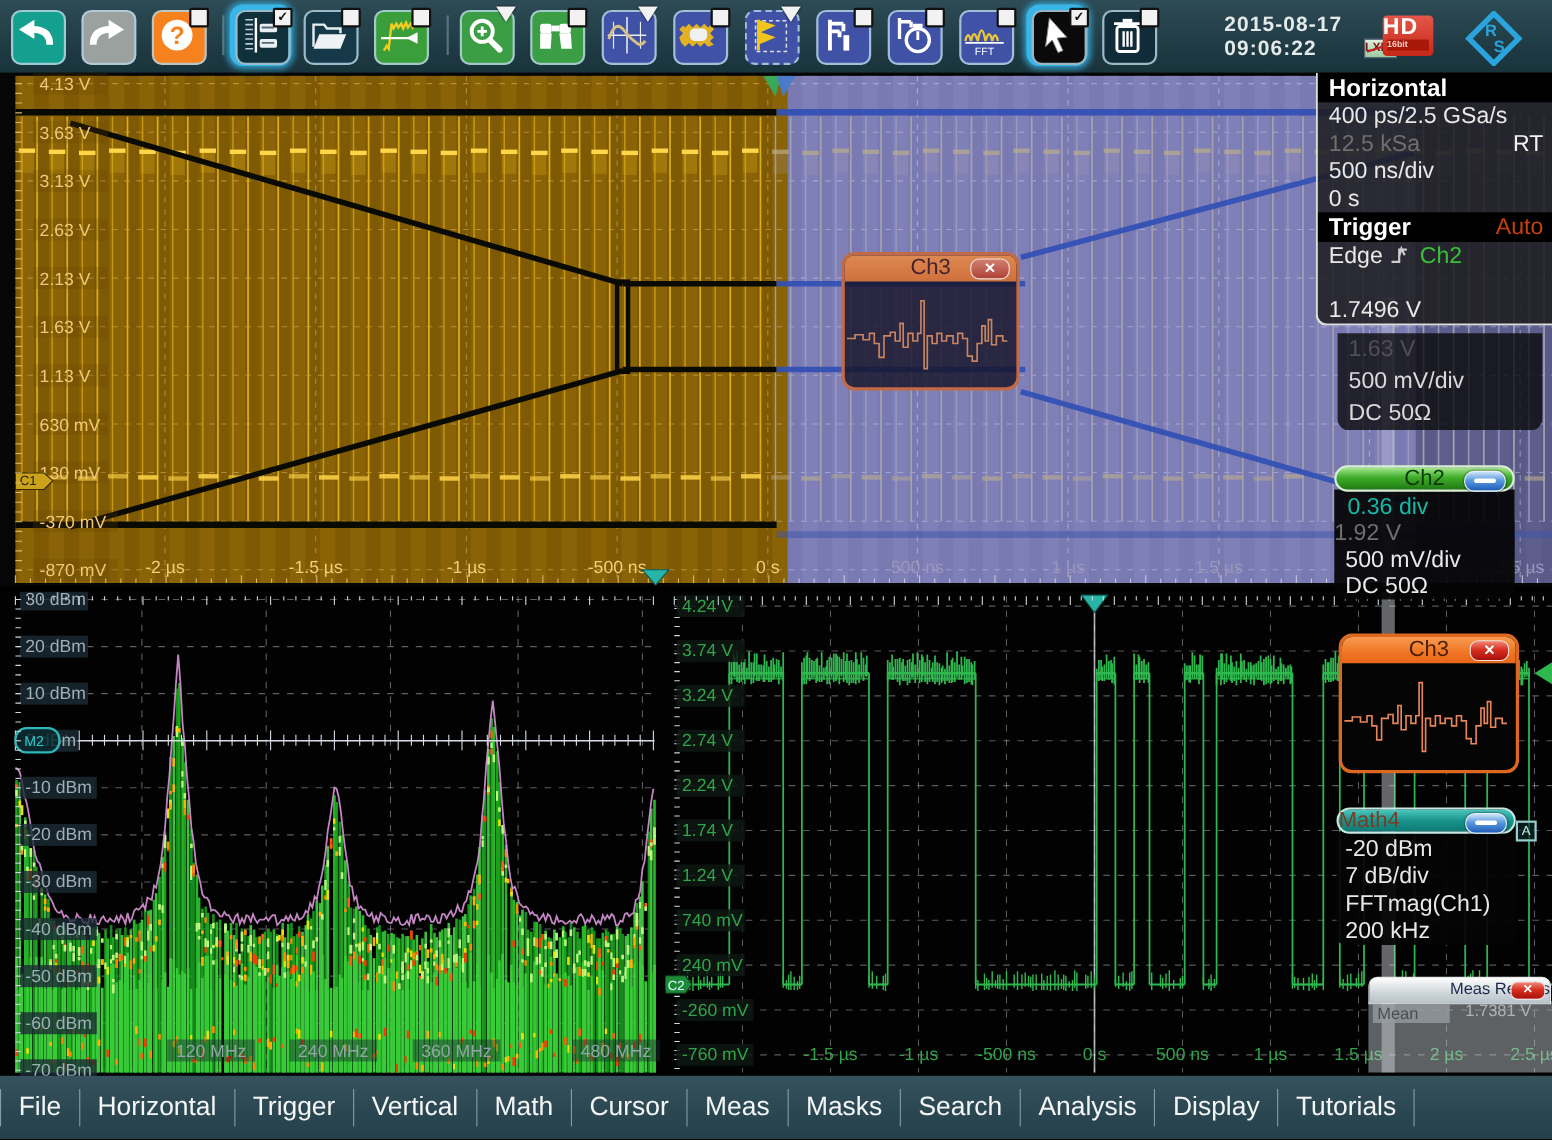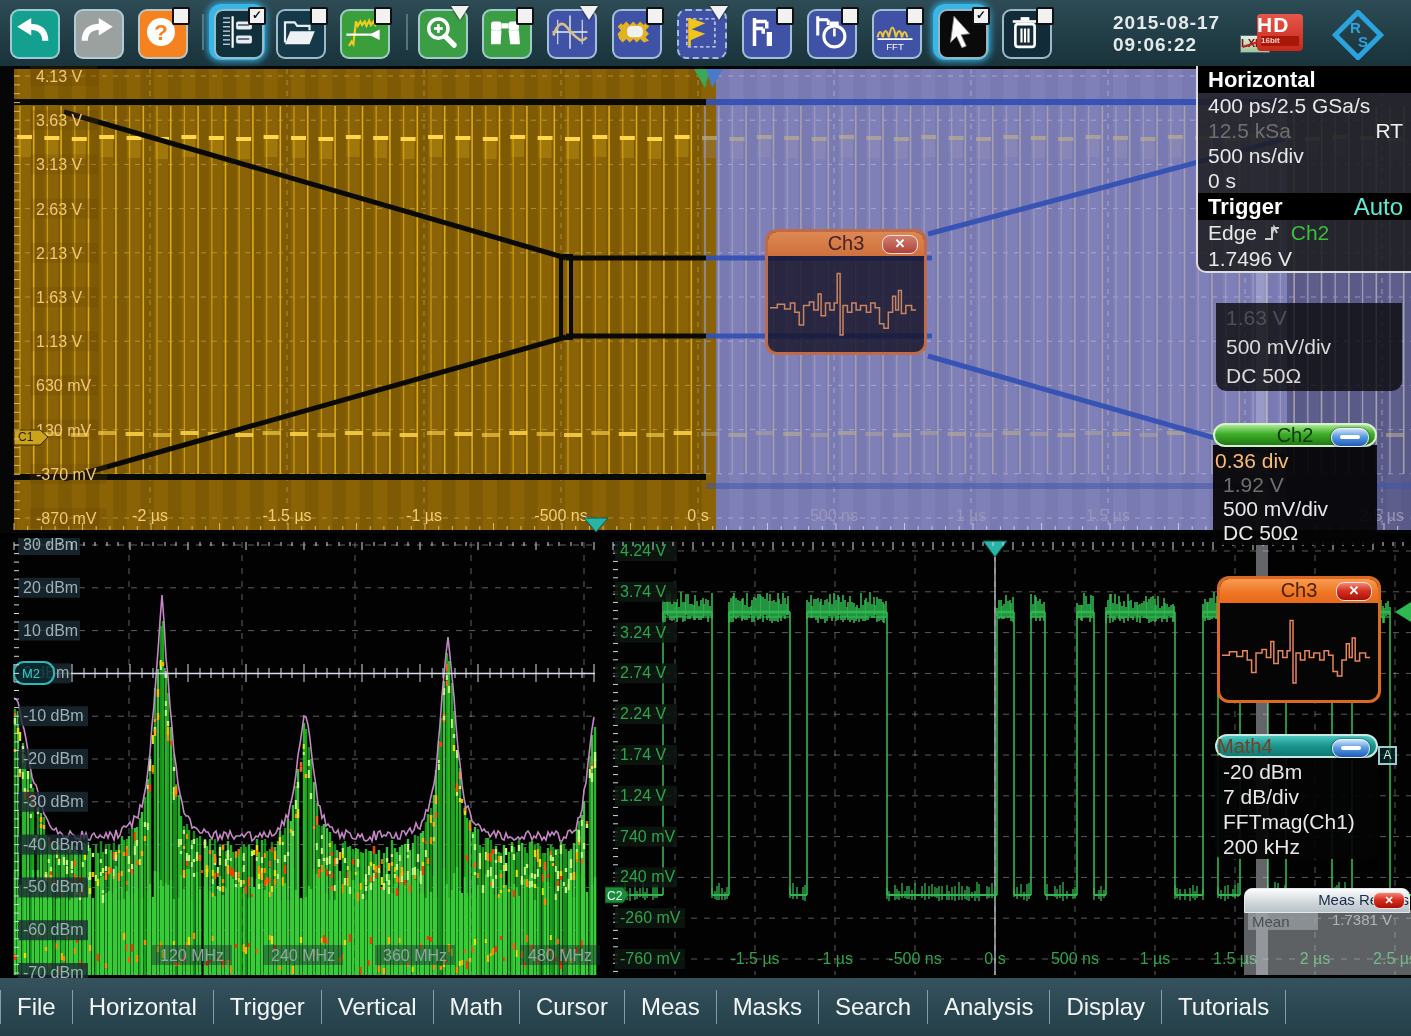--- a/index.html
+++ b/index.html
@@ -2497,45 +2497,45 @@
       <text x="30" y="37" font-family="Liberation Sans" font-weight="bold" font-size="15" fill="#2ba3dc">S</text>
     </svg>
 <div style="position:absolute;left:0;top:978px;width:1411px;height:58px;background:linear-gradient(#36525c,#2a4751 60%,#243f48);font:24px 'Liberation Sans';color:#f4f6f6;padding-top:12px;box-sizing:border-box"><div style="margin-left:0px;border-left:1px solid rgba(230,240,245,0.5);display:inline-block"><span style="padding:0 16px;border-right:1px solid rgba(230,240,245,0.5);display:inline-block;height:34px;line-height:34px">File</span><span style="padding:0 16px;border-right:1px solid rgba(230,240,245,0.5);display:inline-block;height:34px;line-height:34px">Horizontal</span><span style="padding:0 16px;border-right:1px solid rgba(230,240,245,0.5);display:inline-block;height:34px;line-height:34px">Trigger</span><span style="padding:0 16px;border-right:1px solid rgba(230,240,245,0.5);display:inline-block;height:34px;line-height:34px">Vertical</span><span style="padding:0 16px;border-right:1px solid rgba(230,240,245,0.5);display:inline-block;height:34px;line-height:34px">Math</span><span style="padding:0 16px;border-right:1px solid rgba(230,240,245,0.5);display:inline-block;height:34px;line-height:34px">Cursor</span><span style="padding:0 16px;border-right:1px solid rgba(230,240,245,0.5);display:inline-block;height:34px;line-height:34px">Meas</span><span style="padding:0 16px;border-right:1px solid rgba(230,240,245,0.5);display:inline-block;height:34px;line-height:34px">Masks</span><span style="padding:0 16px;border-right:1px solid rgba(230,240,245,0.5);display:inline-block;height:34px;line-height:34px">Search</span><span style="padding:0 16px;border-right:1px solid rgba(230,240,245,0.5);display:inline-block;height:34px;line-height:34px">Analysis</span><span style="padding:0 16px;border-right:1px solid rgba(230,240,245,0.5);display:inline-block;height:34px;line-height:34px">Display</span><span style="padding:0 16px;border-right:1px solid rgba(230,240,245,0.5);display:inline-block;height:34px;line-height:34px">Tutorials</span></div></div>
 
 <div style="position:absolute;left:1196px;top:66px;width:213px;border:2px solid #ddd;border-top:none;border-radius:0 0 0 10px;background:rgba(28,28,30,0.86);overflow:hidden">
   <div style="height:27px;background:#000;color:#fff;font:bold 22px/27px 'Liberation Sans';padding-left:10px">Horizontal</div>
   <div style="position:relative;height:25px;padding-left:10px;font:21px 'Liberation Sans';color:#e8e8e8;line-height:25px;">400 ps/2.5 GSa/s</div>
   <div style="position:relative;height:25px;font:21px 'Liberation Sans';line-height:25px"><span style="color:#6f6f6f;padding-left:10px">12.5 kSa</span><span style="position:absolute;right:8px;color:#f2f2f2">RT</span></div>
   <div style="position:relative;height:25px;padding-left:10px;font:21px 'Liberation Sans';color:#e8e8e8;line-height:25px;">500 ns/div</div>
   <div style="position:relative;height:25px;padding-left:10px;font:21px 'Liberation Sans';color:#e8e8e8;line-height:25px;">0 s</div>
-  <div style="position:relative;height:27px;background:#000;font:bold 22px/27px 'Liberation Sans';color:#fff;padding-left:10px">Trigger<span style="position:absolute;right:8px;color:#5eead4;font-weight:normal;font-size:24px">Auto</span></div>
+  <div style="position:relative;height:27px;background:#000;font:bold 22px/27px 'Liberation Sans';color:#fff;padding-left:10px">Trigger<span style="position:absolute;right:8px;color:#c2410c;font-weight:normal;font-size:21px">Auto</span></div>
   <div style="position:relative;height:26px;font:21px 'Liberation Sans';color:#e8e8e8;line-height:26px;padding-left:10px">Edge
     <svg width="22" height="20" viewBox="0 0 22 20" style="vertical-align:-3px">
           <path d="M2 16 h7 v-11 h7 M9 11 l2 -7 l3 6" fill="none" stroke="#ccc" stroke-width="2"></path>
         </svg>
     <span style="color:#3abf3a">Ch2</span></div>
-  <div style="position:relative;height:25px;padding-left:10px;font:21px 'Liberation Sans';color:#e8e8e8;line-height:25px;">1.7496 V</div>
+  <div style="position:relative;height:25px;padding-left:10px;font:21px 'Liberation Sans';color:#e8e8e8;line-height:25px;margin-top:23px;">1.7496 V</div>
 </div>
 
 <div style="position:absolute;left:1216px;top:303px;width:186px;height:88px;background:rgba(8,8,8,0.78);border-radius:0 0 10px 10px;overflow:hidden">
   <div style="height:29px;padding-left:10px;font:21px/29px 'Liberation Sans';color:#4f4f55">1.63 V</div>
   <div style="height:29px;padding-left:10px;font:21px/29px 'Liberation Sans';color:#dadada">500 mV/div</div>
   <div style="height:29px;padding-left:10px;font:21px/29px 'Liberation Sans';color:#dadada">DC 50Ω</div>
 </div>
 
 <div style="position:absolute;left:1213px;top:423px;width:164px;height:122px">
   <div style="position:relative;height:24px;border-radius:12px;background:linear-gradient(#a8e892,#3fae2a 45%,#1f7a12);border:2px solid #d8f0d0;box-sizing:border-box">
     <div style="text-align:center;font:20px/21px 'Liberation Sans';color:#0a3a05">Ch2</div>
         <div style="position:absolute;right:6px;top:3px;width:36px;height:17px;border-radius:9px;background:linear-gradient(#cfe4f8,#5a9ae0 45%,#1f5cb8);border:1px solid #e8f0f8;box-shadow:0 0 2px #012">
           <div style="margin:6px 8px;height:4px;background:#fff;border-radius:2px"></div>
         </div>
   </div>
   <div style="background:rgba(4,4,4,0.93);border-radius:0 0 8px 8px;margin-top:-2px;padding-top:4px">
-    <div style="height:24px;padding-left:2px;font:21px/24px 'Liberation Sans';color:#fdba74">0.36 div</div>
-    <div style="height:24px;padding-left:10px;font:21px/24px 'Liberation Sans';color:#6f6f6f">1.92 V</div>
+    <div style="height:24px;padding-left:12px;font:21px/24px 'Liberation Sans';color:#14b8a6">0.36 div</div>
+    <div style="height:24px;padding-left:0;font:21px/24px 'Liberation Sans';color:#6f6f6f">1.92 V</div>
     <div style="height:24px;padding-left:10px;font:21px/24px 'Liberation Sans';color:#e8e8e8">500 mV/div</div>
     <div style="height:24px;padding-left:10px;font:21px/24px 'Liberation Sans';color:#e8e8e8">DC 50Ω</div>
   </div>
 </div>
 
 <div style="position:absolute;left:765px;top:229px;width:156px;height:120px;border:3px solid #c06a48;border-radius:12px;background:rgba(22,20,40,0.82);overflow:hidden">
   <div style="position:relative;height:24px;background:linear-gradient(#dd8852,#cf703c);border-radius:8px 8px 0 0">
     <div style="text-align:center;font:20px/23px 'Liberation Sans';color:#45222e">Ch3</div>
         <div style="position:absolute;right:6px;top:3px;width:34px;height:17px;border-radius:8px;background:linear-gradient(#d08070,#b04238);border:1px solid #f0e0e0;text-align:center;font:bold 13px/16px 'Liberation Sans';color:#fff">✕</div>
   </div>

